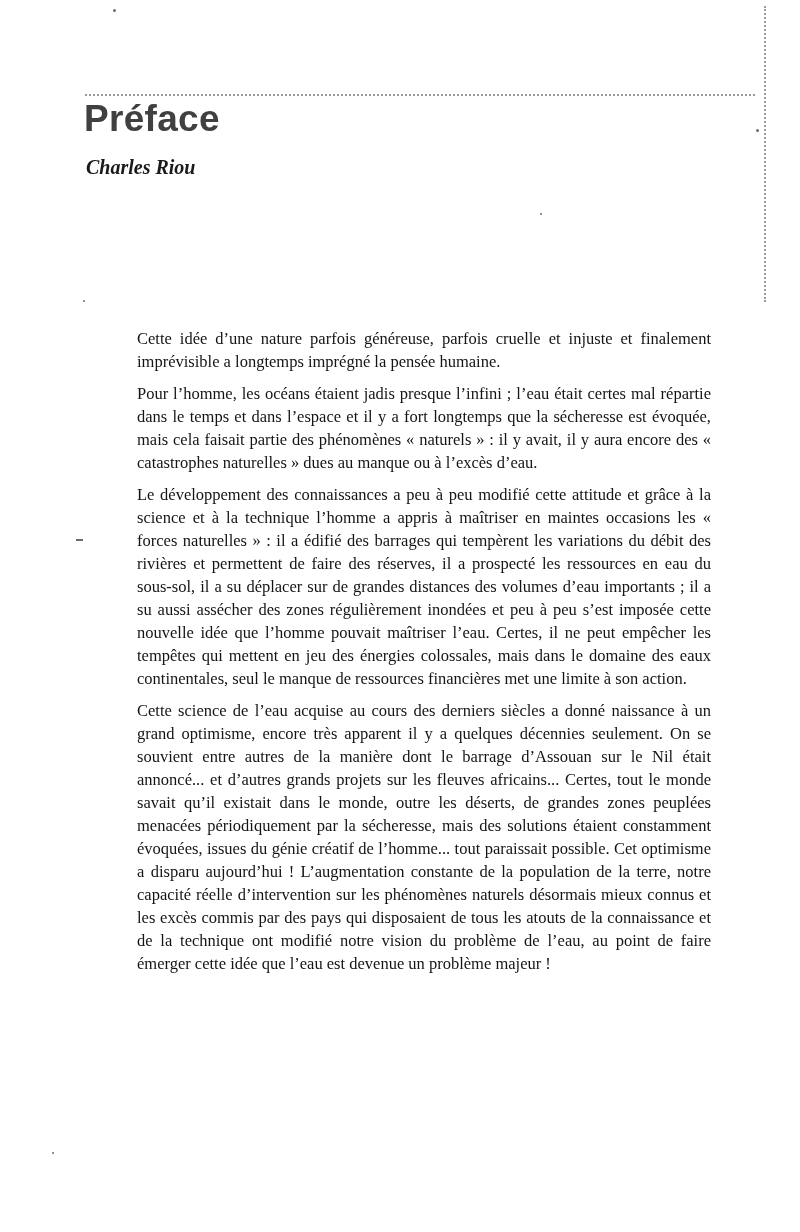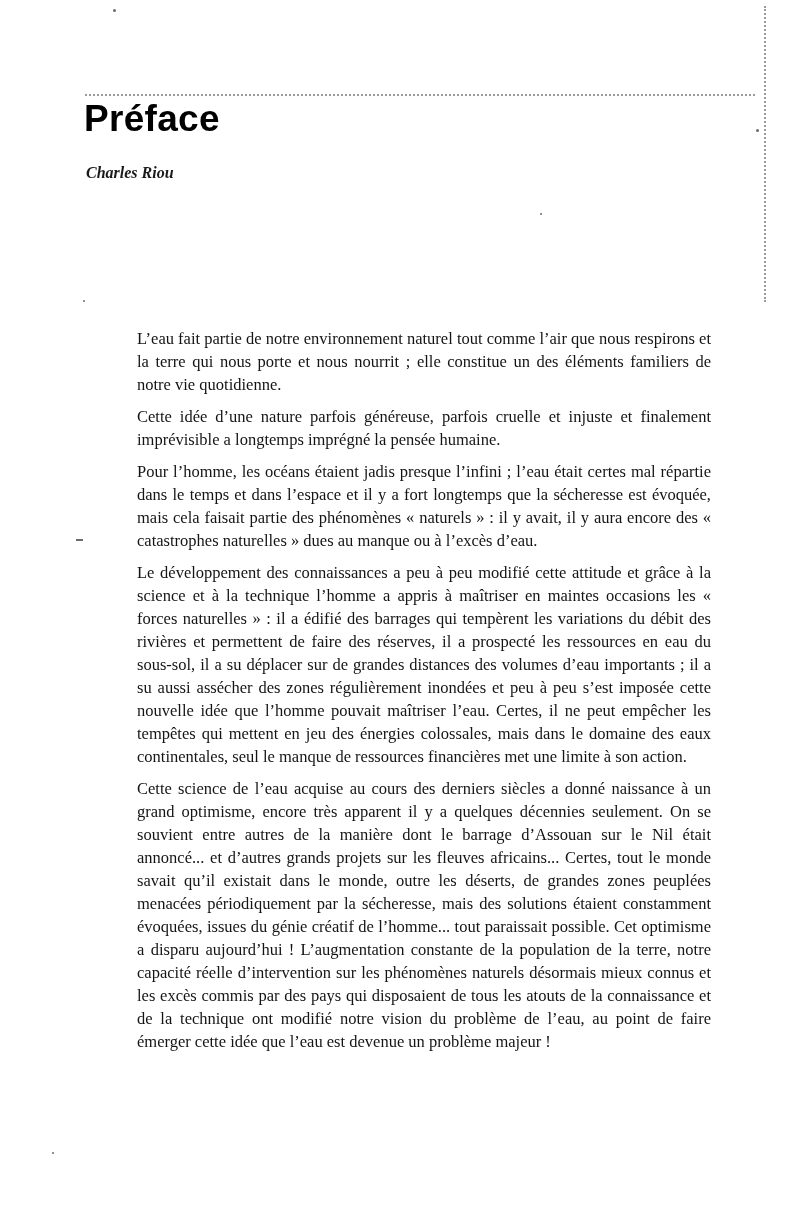--- a/index.html
+++ b/index.html
@@ -34,31 +34,31 @@
   }
   .title {
     position: absolute;
     left: 84px;
     top: 100px;
     margin: 0;
     font-family: "Liberation Sans", sans-serif;
     font-weight: bold;
     font-size: 37px;
     letter-spacing: 0.3px;
-    color: #000000;
+    color: #404040;
     line-height: 1;
   }
   .author {
     position: absolute;
     left: 86px;
-    top: 164px;
+    top: 156px;
     font-family: "Liberation Serif", serif;
     font-style: italic;
     font-weight: bold;
-    font-size: 16px;
+    font-size: 20px;
     color: #1a1a1a;
   }
   .body-text {
     position: absolute;
     left: 137px;
     top: 327px;
     width: 574px;
     font-size: 16.5px;
     line-height: 23px;
     text-align: justify;
@@ -84,21 +84,20 @@
 
 <div class="page">
 
   <div class="top-rule"></div>
   <div class="right-rule"></div>
 
   <h1 class="title">Préface</h1>
   <div class="author">Charles Riou</div>
 
   <div class="body-text">
-    <p>L’eau fait partie de notre environnement naturel tout comme l’air que nous respirons et la terre qui nous porte et nous nourrit ; elle constitue un des éléments familiers de notre vie quotidienne.</p>
     <p>Cette idée d’une nature parfois généreuse, parfois cruelle et injuste et finalement imprévisible a longtemps imprégné la pensée humaine.</p>
     <p>Pour l’homme, les océans étaient jadis presque l’infini ; l’eau était certes mal répartie dans le temps et dans l’espace et il y a fort longtemps que la sécheresse est évoquée, mais cela faisait partie des phénomènes « naturels » : il y avait, il y aura encore des « catastrophes naturelles » dues au manque ou à l’excès d’eau.</p>
     <p>Le développement des connaissances a peu à peu modifié cette attitude et grâce à la science et à la technique l’homme a appris à maîtriser en maintes occasions les « forces naturelles » : il a édifié des barrages qui tempèrent les variations du débit des rivières et permettent de faire des réserves, il a prospecté les ressources en eau du sous-sol, il a su déplacer sur de grandes distances des volumes d’eau importants ; il a su aussi assécher des zones régulièrement inondées et peu à peu s’est imposée cette nouvelle idée que l’homme pouvait maîtriser l’eau. Certes, il ne peut empêcher les tempêtes qui mettent en jeu des énergies colossales, mais dans le domaine des eaux continentales, seul le manque de ressources financières met une limite à son action.</p>
     <p>Cette science de l’eau acquise au cours des derniers siècles a donné naissance à un grand optimisme, encore très apparent il y a quelques décennies seulement. On se souvient entre autres de la manière dont le barrage d’Assouan sur le Nil était annoncé... et d’autres grands projets sur les fleuves africains... Certes, tout le monde savait qu’il existait dans le monde, outre les déserts, de grandes zones peuplées menacées périodiquement par la sécheresse, mais des solutions étaient constamment évoquées, issues du génie créatif de l’homme... tout paraissait possible. Cet optimisme a disparu aujourd’hui ! L’augmentation constante de la population de la terre, notre capacité réelle d’intervention sur les phénomènes naturels désormais mieux connus et les excès commis par des pays qui disposaient de tous les atouts de la connaissance et de la technique ont modifié notre vision du problème de l’eau, au point de faire émerger cette idée que l’eau est devenue un problème majeur !</p>
   </div>
 
   <div class="speck" style="left:113px; top:9px; width:3px; height:3px;"></div>
   <div class="speck" style="left:756px; top:129px; width:3px; height:3px;"></div>
   <div class="speck dash" style="left:76px; top:539px; width:7px; height:2px;"></div>
   <div class="speck" style="left:83px; top:300px; width:2px; height:2px;"></div>

